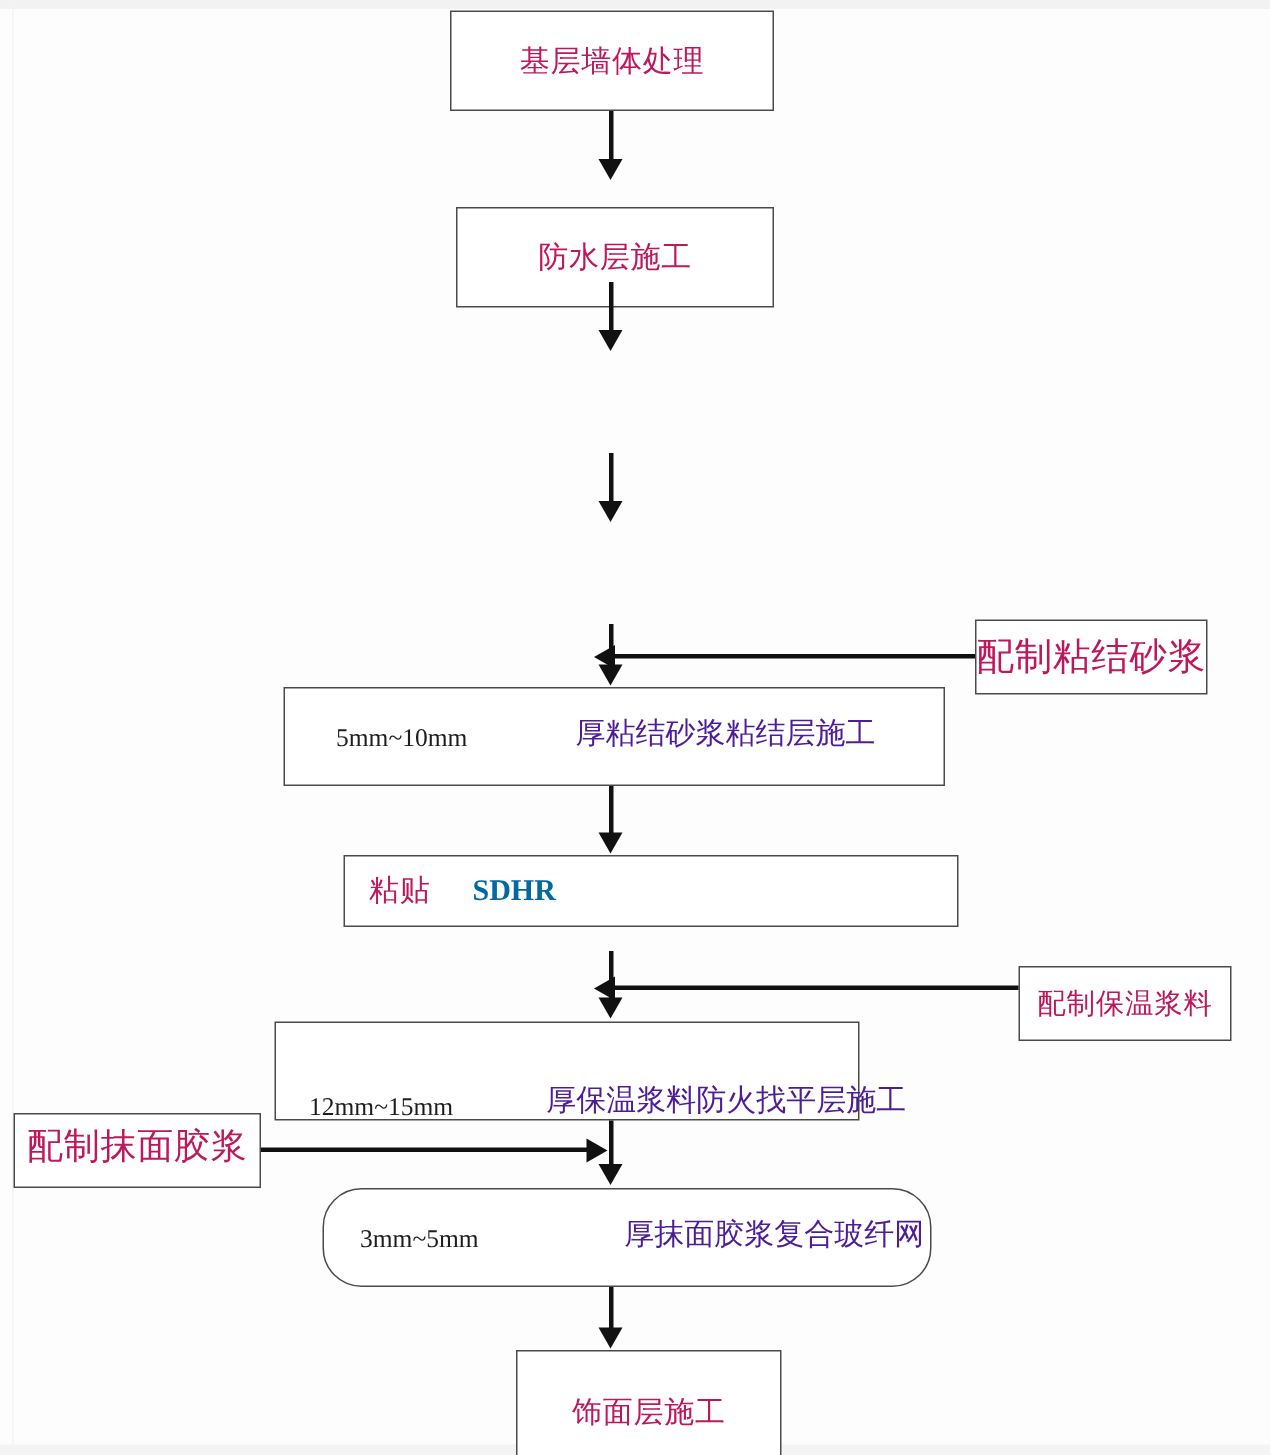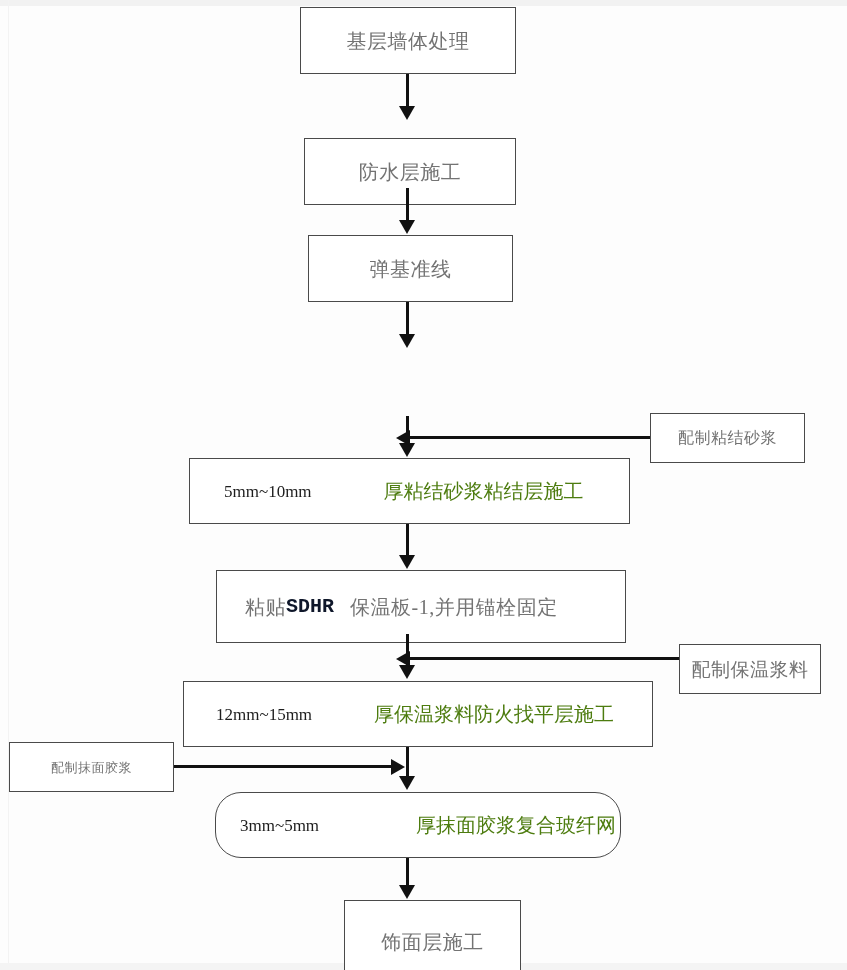--- a/index.html
+++ b/index.html
@@ -23,52 +23,54 @@
   .node {
     position: absolute;
     box-sizing: border-box;
     border: 1.6px solid #4a4a4a;
     background: #ffffff;
     display: flex;
     align-items: center;
   }
   .node .label {
     font-size: 20px;
-    color: #737373;
+    color: #be185d;
     letter-spacing: 0.5px;
     white-space: pre;
     line-height: 1;
   }
   .node.center .label {
     width: 100%;
     text-align: center;
   }
   .node.split {
     justify-content: flex-start;
   }
   .node.split .label-thick {
     font-family: "Liberation Serif", "DejaVu Serif", serif;
     font-size: 17px;
     color: #1d1d1d;
     white-space: pre;
     line-height: 1;
   }
   .node.split .label-main {
     font-size: 20px;
-    color: #4d7c0f;
+    color: #4c1d95;
     white-space: pre;
     line-height: 1;
+    font-family: Liberation Mono, monospace;
   }
   .node.mixed .label-code {
-    font-family: Liberation Mono, monospace;
+    font-family: Liberation Serif, serif;
     font-weight: bold;
     font-size: 20px;
-    color: #0f172a;
+    color: #0369a1;
     white-space: pre;
     line-height: 1;
+    margin-left: 28px;
   }
   .vline {
     position: absolute;
     background: #111111;
     width: 3px;
   }
   .hline {
     position: absolute;
     background: #111111;
     height: 3px;
@@ -108,60 +110,56 @@
   <div class="scan-line" style="left:0;top:963px;width:847px;height:7px;background:#f4f4f4;"></div>
 
   <div class="node center" style="left:300px;top:7px;width:216px;height:67px;">
     <span class="label">基层墙体处理</span>
   </div>
 
   <div class="node center" style="left:304px;top:138px;width:212px;height:67px;">
     <span class="label">防水层施工</span>
   </div>
 
-  <div class="node center" style="left:308px;top:235px;width:205px;height:67px;">
-    <span class="label">弹基准线</span>
-  </div>
 
 
   <div class="node split" style="left:189px;top:458px;width:441px;height:66px;padding-left:34px;">
     <span class="label-thick">5mm~10mm</span>
     <span class="label-main" style="margin-left:72px;">厚粘结砂浆粘结层施工</span>
   </div>
 
-  <div class="node mixed" style="left:216px;top:570px;width:410px;height:73px;padding-left:28px;">
+  <div class="node mixed" style="left:229px;top:570px;width:410px;height:48px;padding-left:16px;">
     <span class="label">粘贴</span>
     <span class="label-code">SDHR</span>
-    <span class="label" style="margin-left:16px;">保温板-1,并用锚栓固定</span>
   </div>
 
-  <div class="node split" style="left:183px;top:681px;width:470px;height:66px;padding-left:32px;">
+  <div class="node split" style="left:183px;top:681px;width:390px;height:66px;padding-left:22px;align-items:flex-end;">
     <span class="label-thick">12mm~15mm</span>
     <span class="label-main" style="margin-left:62px;">厚保温浆料防火找平层施工</span>
   </div>
 
   <div class="node split" style="left:215px;top:792px;width:406px;height:66px;padding-left:24px;border-radius:26px;">
     <span class="label-thick">3mm~5mm</span>
     <span class="label-main" style="margin-left:97px;">厚抹面胶浆复合玻纤网</span>
   </div>
 
   <div class="node center" style="left:310px;top:900px;width:177px;height:84px;margin-left:34px;">
     <span class="label">饰面层施工</span>
   </div>
 
   <div class="node center" style="left:650px;top:413px;width:155px;height:50px;">
-    <span class="label" style="font-size:16px;">配制粘结砂浆</span>
+    <span class="label" style="font-size:25px;">配制粘结砂浆</span>
   </div>
 
   <div class="node center" style="left:679px;top:634px;width:142px;height:50px;margin-top:10px;">
     <span class="label" style="font-size:19px;">配制保温浆料</span>
   </div>
 
   <div class="node center" style="left:9px;top:742px;width:165px;height:50px;">
-    <span class="label" style="font-size:13px;">配制抹面胶浆</span>
+    <span class="label" style="font-size:24px;font-family:Liberation Mono, monospace;">配制抹面胶浆</span>
   </div>
 
   <div class="vline" style="left:406px;top:74px;height:33px;"></div>
   <div class="arrow-down" style="left:399px;top:106px;"></div>
 
   <div class="vline" style="left:406px;top:188px;height:33px;"></div>
   <div class="arrow-down" style="left:399px;top:220px;"></div>
 
   <div class="vline" style="left:406px;top:302px;height:33px;"></div>
   <div class="arrow-down" style="left:399px;top:334px;"></div>

